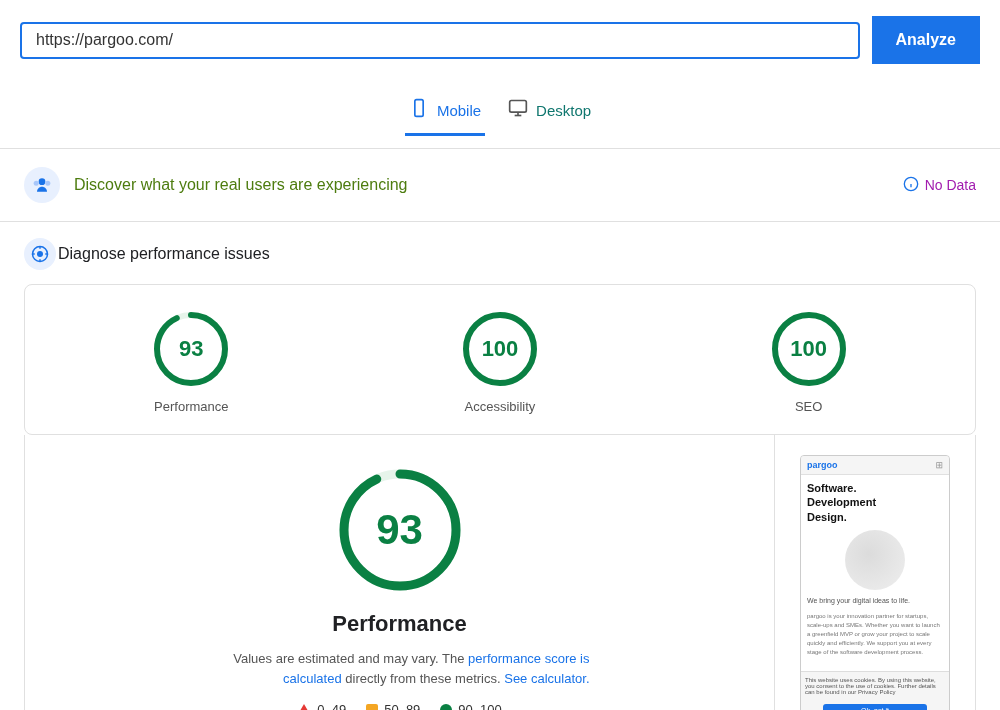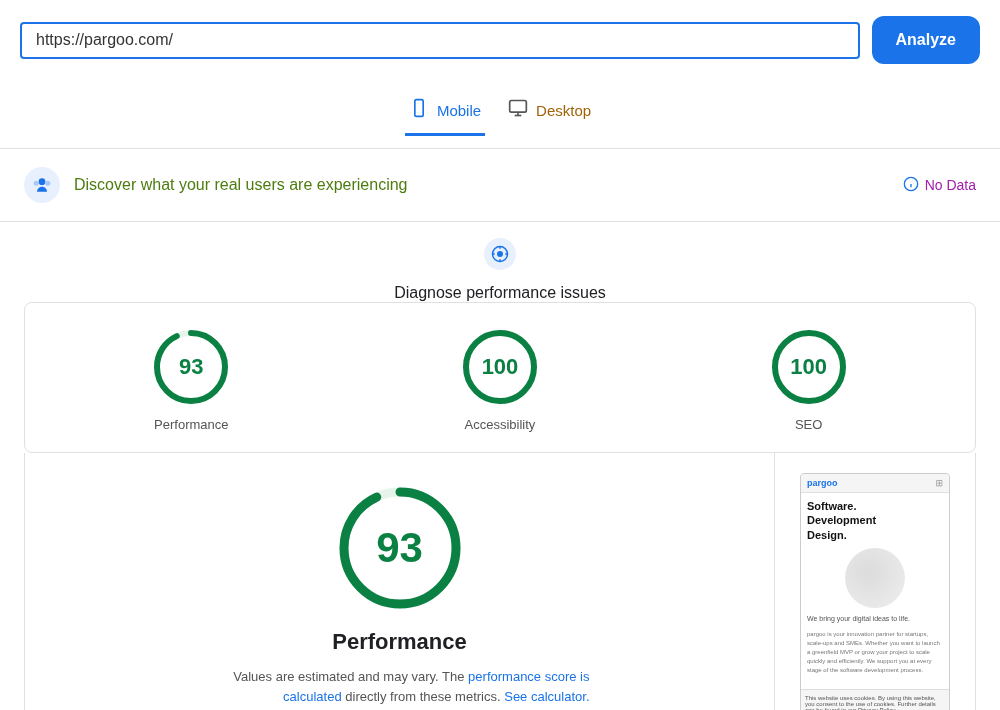--- a/index.html
+++ b/index.html
@@ -26,21 +26,21 @@
       padding: 0 14px;
       font-size: 16px;
       color: #333;
       outline: none;
     }
     .analyze-btn {
       height: 48px;
       background: #1a73e8;
       color: #fff;
       border: none;
-      border-radius: 12px;
+      border-radius: 0;
       padding: 0 24px;
       font-size: 16px;
       font-weight: 600;
       cursor: pointer;
       white-space: nowrap;
     }
 
     
     .tabs-section {
       display: flex;
@@ -50,21 +50,21 @@
       padding: 8px 0 0 0;
       border-bottom: none;
     }
     .tab {
       display: flex;
       align-items: center;
       gap: 8px;
       padding: 10px 4px;
       cursor: pointer;
       font-size: 15px;
-      color: #a16207;
+      color: #0f766e;
       position: relative;
       border-bottom: 3px solid transparent;
     }
     .tab.active {
       color: #1a73e8;
       border-bottom: 3px solid #1a73e8;
     }
     .tab-icon {
       font-size: 18px;
     }
@@ -110,22 +110,22 @@
       text-decoration: none;
     }
 
     
     .diagnose-section {
       padding: 16px 24px 0 24px;
     }
     .diagnose-header {
       display: flex;
       align-items: center;
-      gap: 14px;
-      flex-direction: column;
+      gap: 2px;
+      margin-bottom: 14px;
     }
     .diagnose-icon-circle {
       width: 32px;
       height: 32px;
       border-radius: 50%;
       background: #e8f0fe;
       display: flex;
       align-items: center;
       justify-content: center;
       color: #1a73e8;

